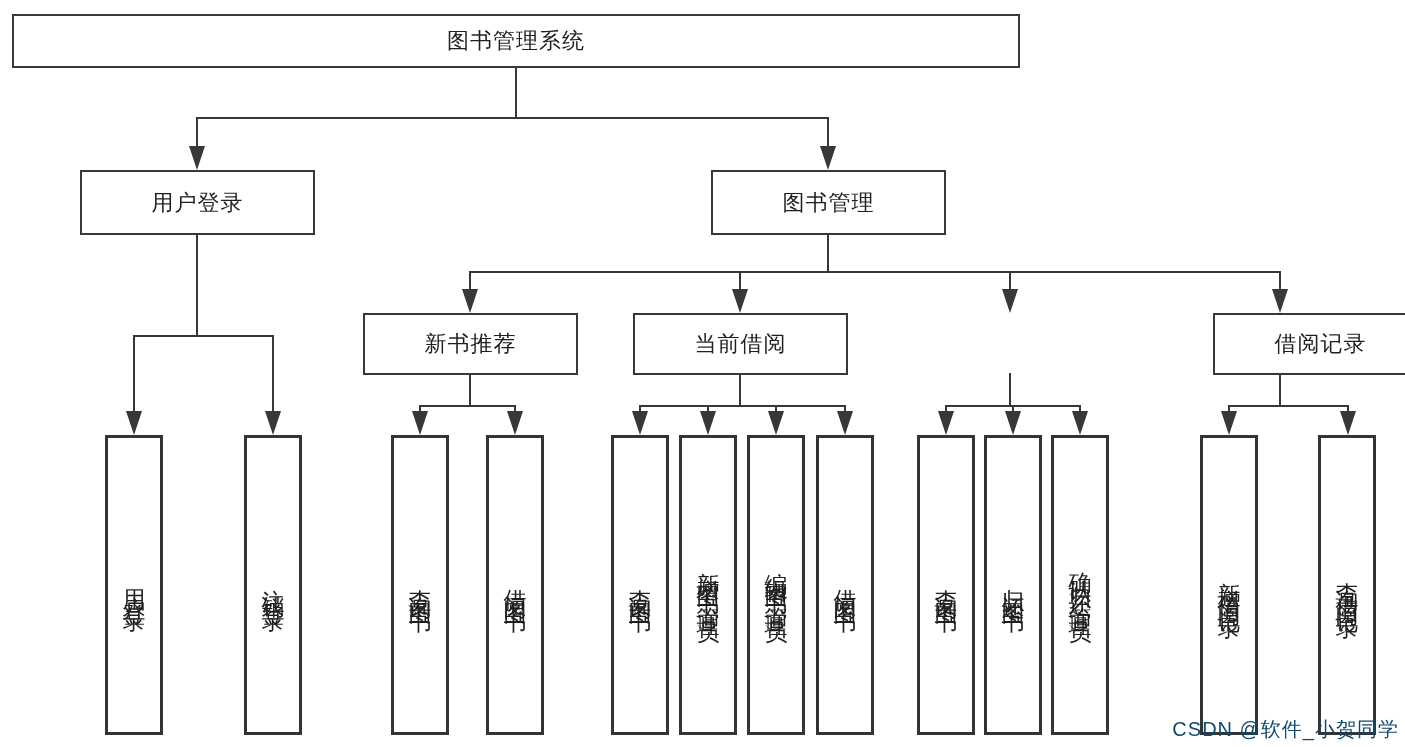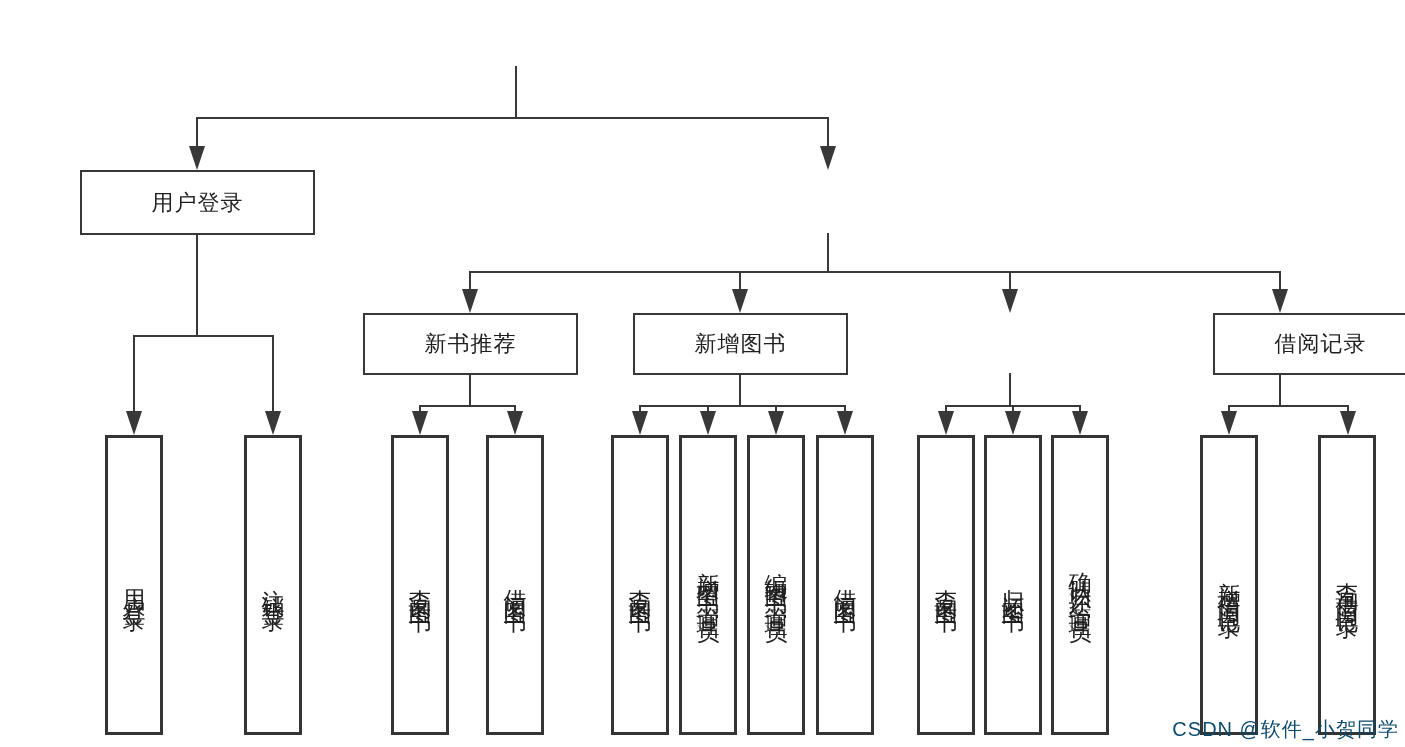--- a/index.html
+++ b/index.html
@@ -92,30 +92,36 @@
   <div class="vline" style="left:1079px;top:405px;height:10px;"></div>
   <div class="arrow" style="left:1072px;top:411px;"></div>
 
   <div class="vline" style="left:1279px;top:373px;height:34px;"></div>
   <div class="hline" style="left:1228px;top:405px;width:121px;"></div>
   <div class="vline" style="left:1228px;top:405px;height:10px;"></div>
   <div class="arrow" style="left:1221px;top:411px;"></div>
   <div class="vline" style="left:1347px;top:405px;height:10px;"></div>
   <div class="arrow" style="left:1340px;top:411px;"></div>
 
+  <div class="hbox" style="left:12px;top:14px;width:1008px;height:54px;">
+    <span>图书管理系统</span>
+  </div>
 
   <div class="hbox" style="left:80px;top:170px;width:235px;height:65px;">
     <span>用户登录</span>
+  </div>
+  <div class="hbox" style="left:711px;top:170px;width:235px;height:65px;">
+    <span>图书管理</span>
   </div>
 
   <div class="hbox" style="left:363px;top:313px;width:215px;height:62px;justify-content:center;">
     <span>新书推荐</span>
   </div>
   <div class="hbox" style="left:633px;top:313px;width:215px;height:62px;">
-    <span>新增图书</span>
+    <span>当前借阅</span>
   </div>
   <div class="hbox" style="left:1173px;top:313px;width:215px;height:62px;margin-left:40px;">
     <span>借阅记录</span>
   </div>
 
   <div class="leaf" style="left:105px;">
     <span class="vtext">用户登录</span>
   </div>
   <div class="leaf" style="left:244px;">
     <span class="vtext">注销登录</span>

